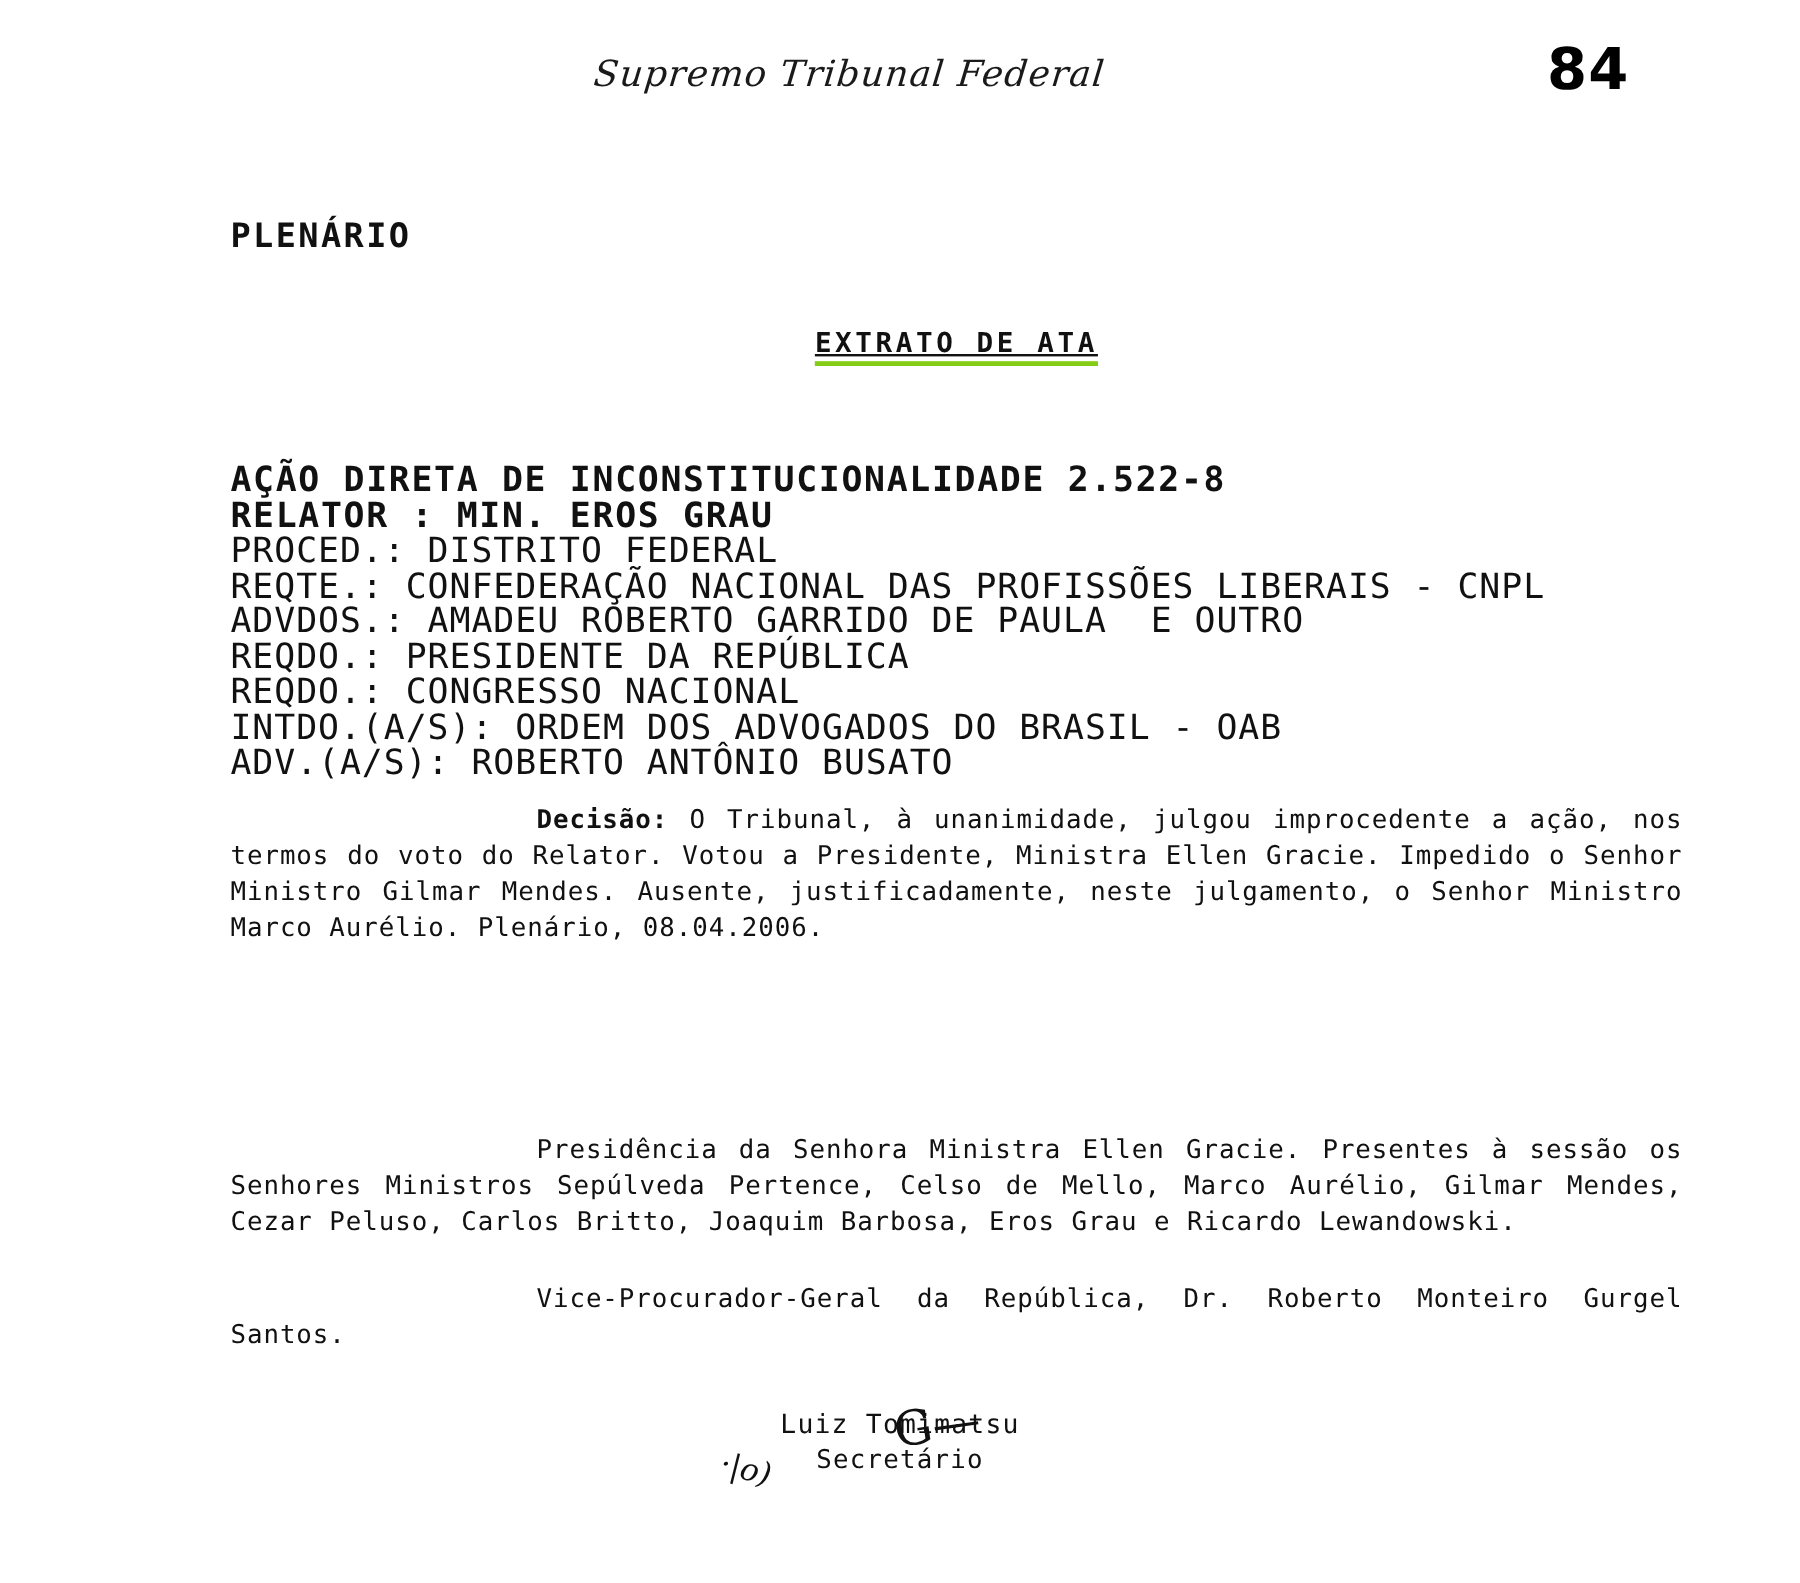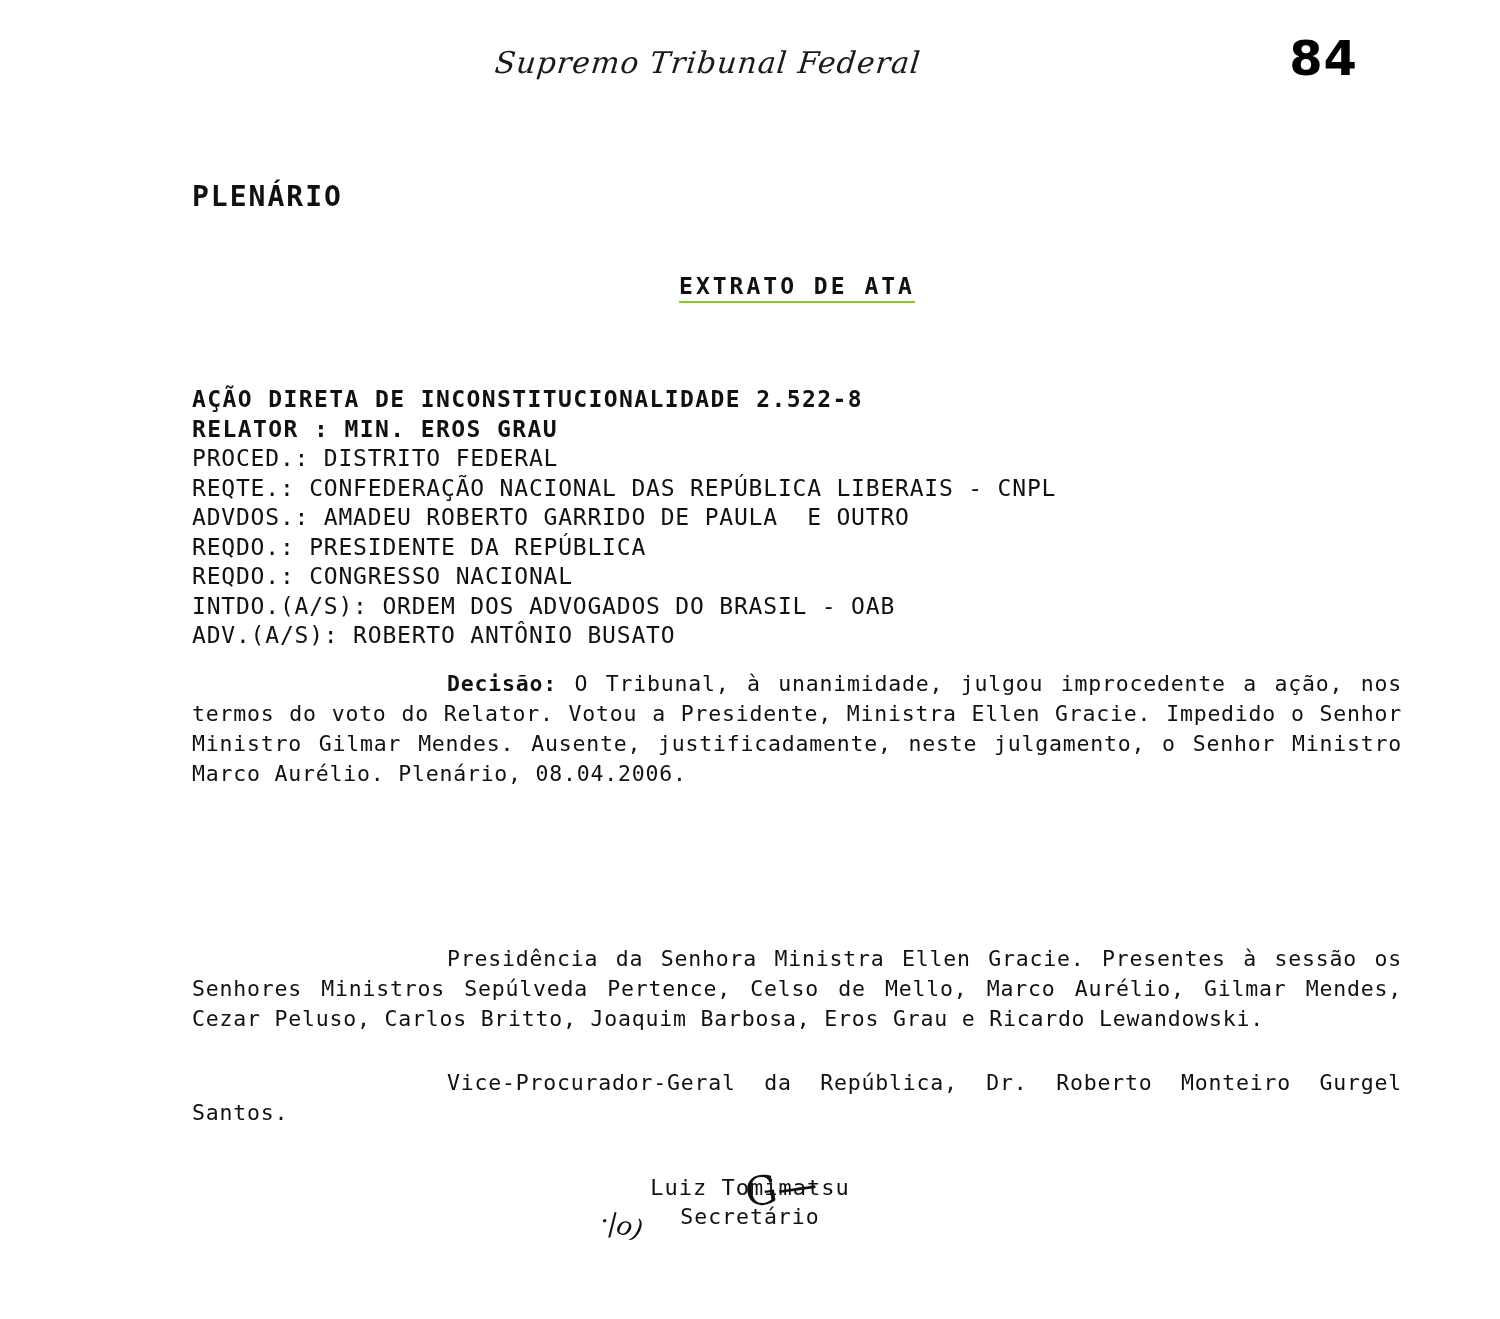--- a/index.html
+++ b/index.html
@@ -63,26 +63,27 @@
   }
 
   .doc-title {
     text-align: center;
     font-weight: bold;
     font-size: 23px;
     letter-spacing: 3px;
     margin: 0 0 86px 0;
   }
   .doc-title span {
-    border-bottom: 2px solid #84cc16;
+    border-bottom: 4px solid #84cc16;
     padding-bottom: 2px;
+    text-decoration: underline;
   }
 
   .case-block {
-    font-size: 23px;
+    font-size: 29px;
     line-height: 29.5px;
     letter-spacing: 0.8px;
     margin-bottom: 18px;
   }
   .case-line { white-space: pre; }
   .case-line.bold { font-weight: bold; letter-spacing: 1.4px; }
 
   .para {
     font-size: 21.5px;
     line-height: 30px;
@@ -148,21 +149,21 @@
     <div class="section-label">PLENÁRIO</div>
 
     <div class="doc-title">
       <span>EXTRATO DE ATA</span>
     </div>
 
     <div class="case-block">
       <div class="case-line bold">AÇÃO DIRETA DE INCONSTITUCIONALIDADE 2.522-8</div>
       <div class="case-line bold">RELATOR : MIN. EROS GRAU</div>
       <div class="case-line">PROCED.: DISTRITO FEDERAL</div>
-      <div class="case-line">REQTE.: CONFEDERAÇÃO NACIONAL DAS REPÚBLICA LIBERAIS - CNPL</div>
+      <div class="case-line">REQTE.: CONFEDERAÇÃO NACIONAL DAS PROFISSÕES LIBERAIS - CNPL</div>
       <div class="case-line">ADVDOS.: AMADEU ROBERTO GARRIDO DE PAULA  E OUTRO</div>
       <div class="case-line">REQDO.: PRESIDENTE DA REPÚBLICA</div>
       <div class="case-line">REQDO.: CONGRESSO NACIONAL</div>
       <div class="case-line">INTDO.(A/S): ORDEM DOS ADVOGADOS DO BRASIL - OAB</div>
       <div class="case-line">ADV.(A/S): ROBERTO ANTÔNIO BUSATO</div>
     </div>
 
     <p class="para indent"><span class="lead">Decisão:</span><span> O Tribunal, à unanimidade, julgou improcedente a ação, nos termos do voto do Relator. Votou a Presidente, Ministra Ellen Gracie. Impedido o Senhor Ministro Gilmar Mendes. Ausente, justificadamente, neste julgamento, o Senhor Ministro Marco Aurélio. Plenário, 08.04.2006.</span></p>
 
     <div class="spacer-lg"></div>

